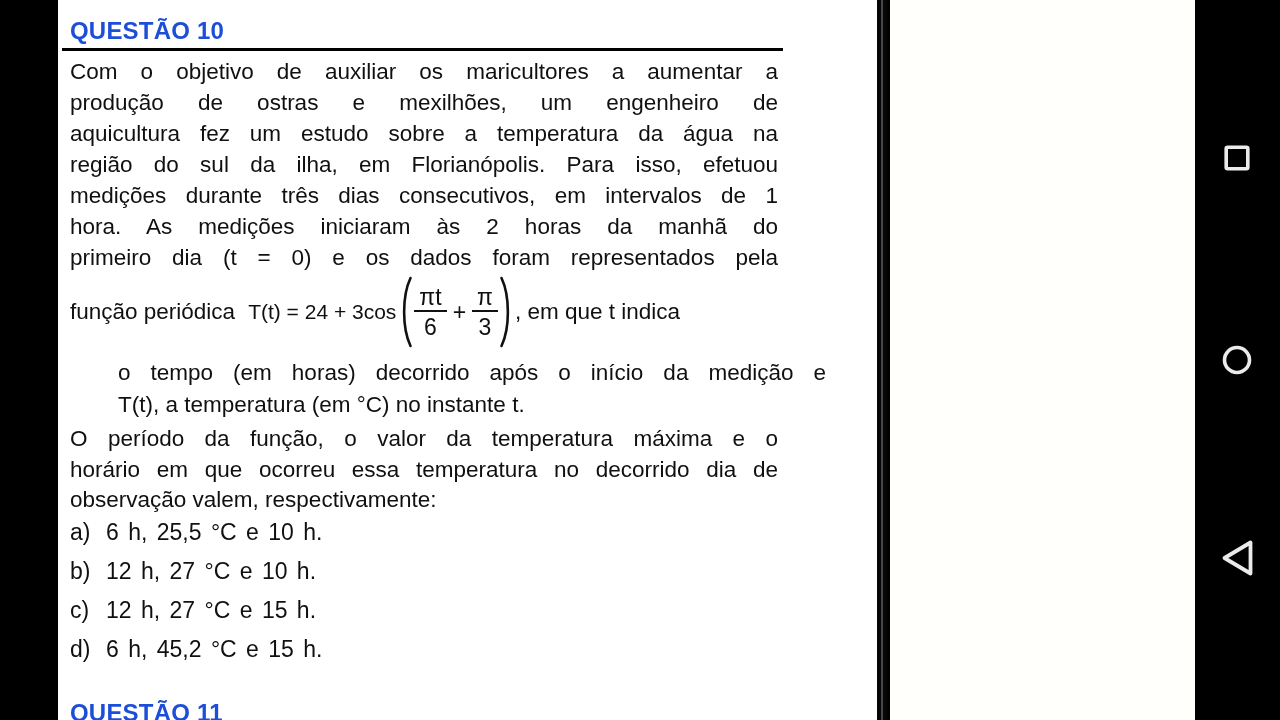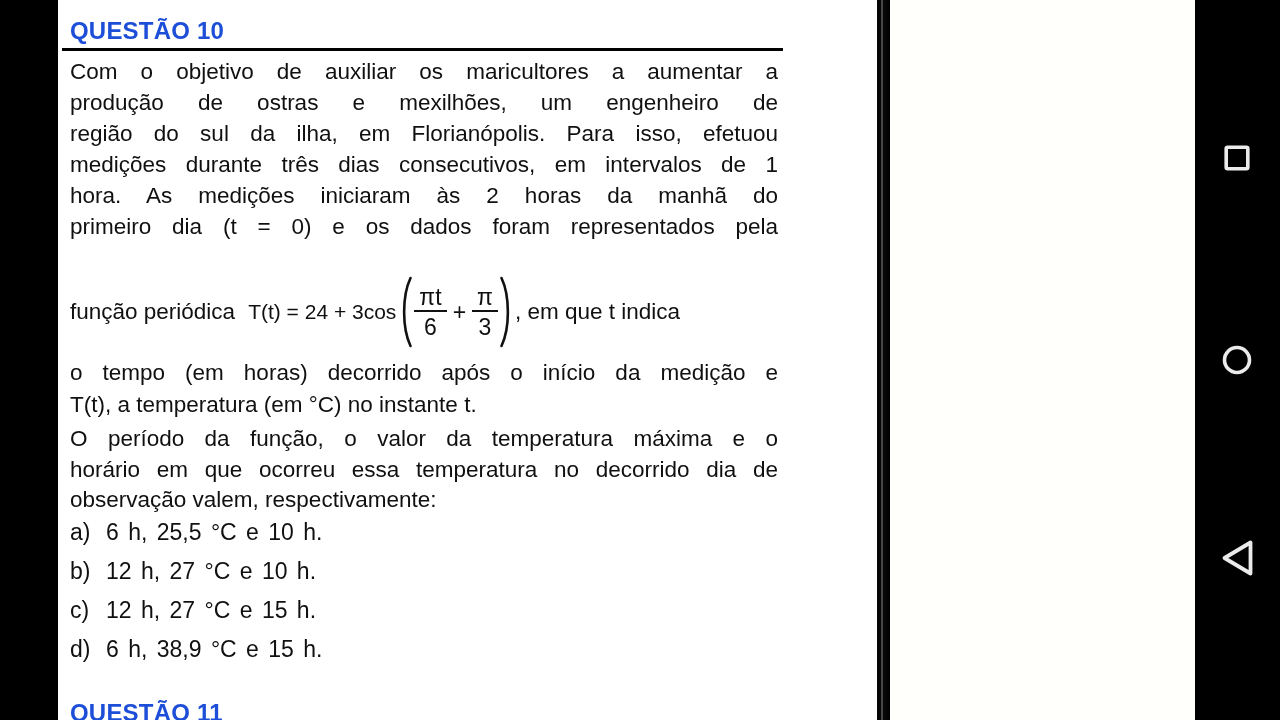--- a/index.html
+++ b/index.html
@@ -17,21 +17,21 @@
   .q-title{
     position:absolute;left:0;width:721px;box-sizing:border-box;
     padding:0 0 3px 8px;border-bottom:3px solid #000;
     font-size:24px;font-weight:bold;line-height:29px;letter-spacing:0.2px;color:#1d4ed8;
   }
   .q-title.t10{top:16px;}
   .q-title.t11{top:698px;}
 
   .textblock{position:absolute;left:8px;width:708px;font-size:22.5px;color:#101010;}
   .body1{top:56px;line-height:31px;}
-  .after-formula{top:357px;line-height:32px;}
+  .after-formula{top:357px;line-height:32px;margin-left:48px;}
   .closing{top:424px;line-height:30.5px;}
   .line{width:708px;}
   .line.j{text-align:justify;text-align-last:justify;}
 
   .formula-row{
     position:absolute;left:8px;top:270px;width:712px;height:84px;
     display:flex;align-items:center;font-size:22.5px;color:#101010;white-space:pre;
   }
   .f-prefix{margin-right:13px;}
   .f-expr{font-size:21px;margin-right:2px;}
@@ -62,20 +62,21 @@
   <div class="left-letterbox"></div>
 
   <div class="pdf-page">
     <div class="doc">
 
       <div class="q-title t10">QUESTÃO 10</div>
 
       <div class="textblock body1">
         <div class="line j">Com o objetivo de auxiliar os maricultores a aumentar a</div>
         <div class="line j">produção de ostras e mexilhões, um engenheiro de</div>
+        <div class="line j">aquicultura fez um estudo sobre a temperatura da água na</div>
         <div class="line j">região do sul da ilha, em Florianópolis. Para isso, efetuou</div>
         <div class="line j">medições durante três dias consecutivos, em intervalos de 1</div>
         <div class="line j">hora. As medições iniciaram às 2 horas da manhã do</div>
         <div class="line j">primeiro dia (t = 0) e os dados foram representados pela</div>
       </div>
 
       <div class="formula-row">
         <span class="f-prefix">função periódica</span>
         <span class="f-expr">T(t) = 24 + 3cos</span>
         <svg class="paren" width="15" height="74" viewBox="0 0 15 74">
@@ -115,21 +116,21 @@
         <div class="option">
           <span class="lbl">b)</span>
           <span class="val">12 h, 27 °C e 10 h.</span>
         </div>
         <div class="option">
           <span class="lbl">c)</span>
           <span class="val">12 h, 27 °C e 15 h.</span>
         </div>
         <div class="option">
           <span class="lbl">d)</span>
-          <span class="val">6 h, 38,9 °C e 15 h.</span>
+          <span class="val">6 h, 45,2 °C e 15 h.</span>
         </div>
       </div>
 
       <div class="q-title t11">QUESTÃO 11</div>
 
     </div>
   </div>
 
   <div class="page-edge"></div>
   <div class="page-margin"></div>

